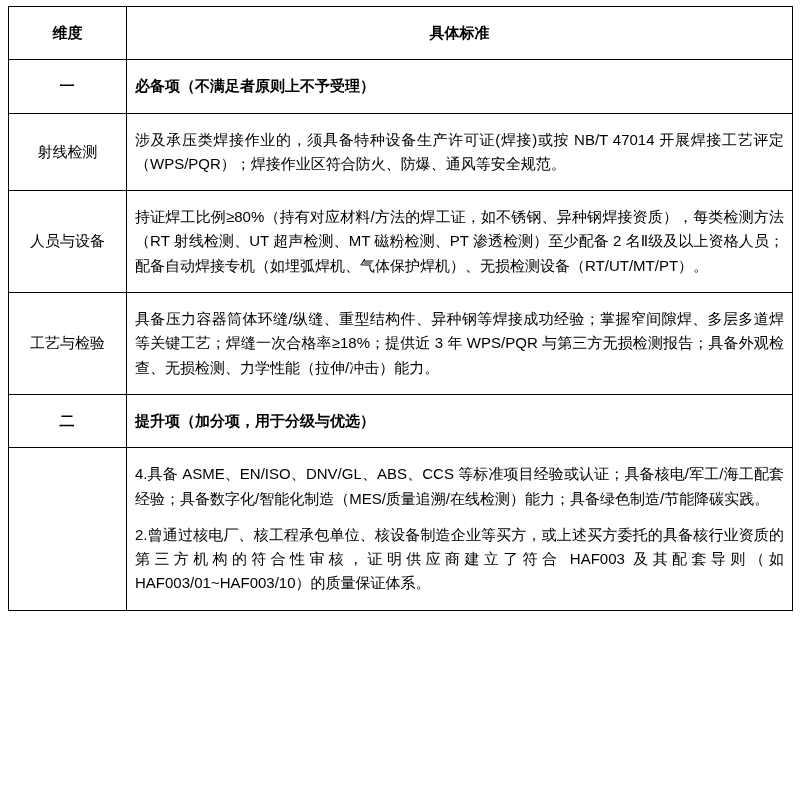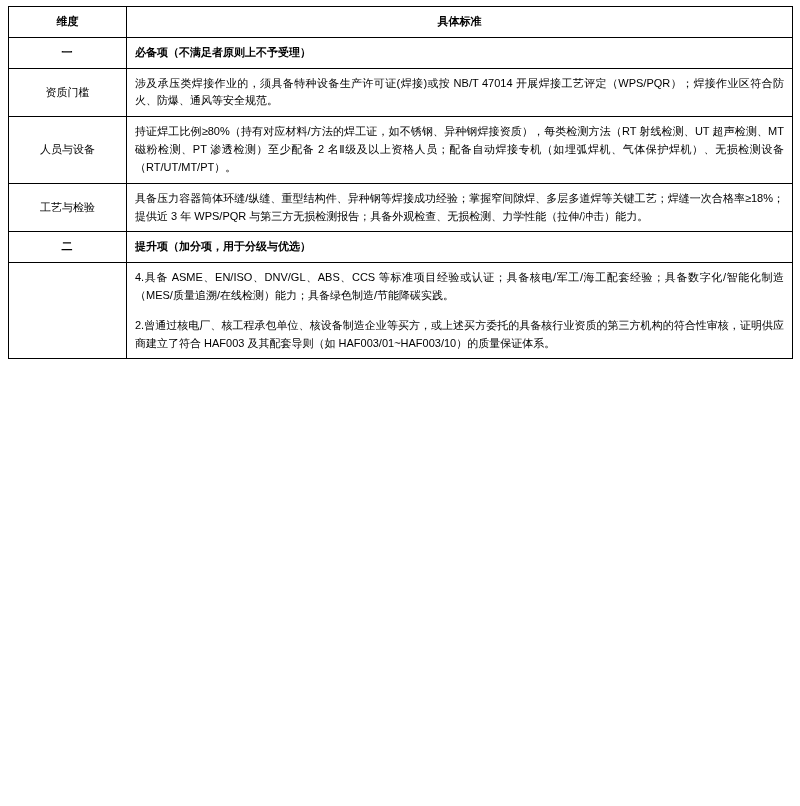--- a/index.html
+++ b/index.html
@@ -18,22 +18,22 @@
     padding: 6px 8px 0 8px;
   }
   table.criteria {
     border-collapse: collapse;
     width: 784px;
     table-layout: fixed;
   }
   table.criteria td, table.criteria th {
     border: 1px solid #000000;
     vertical-align: middle;
-    padding: 6px 8px;
-    font-size: 11px;
+    padding: 14px 8px;
+    font-size: 15px;
     line-height: 1.62;
   }
   col.c1 { width: 118px; }
   col.c2 { width: 666px; }
 
   .hdr {
     text-align: center;
     font-weight: bold;
     font-size: 15.5px;
     padding-top: 8px;
@@ -77,21 +77,21 @@
         <td class="hdr">维度</td>
         <td class="hdr">具体标准</td>
       </tr>
 
       <tr>
         <td class="dim-cell section">一</td>
         <td class="body-cell section">必备项（不满足者原则上不予受理）</td>
       </tr>
 
       <tr>
-        <td class="dim-cell">资质门槛</td>
+        <td class="dim-cell">射线检测</td>
         <td class="body-cell">
           <p>涉及承压类焊接作业的，须具备特种设备生产许可证(焊接)或按 NB/T 47014 开展焊接工艺评定（WPS/PQR）；焊接作业区符合防火、防爆、通风等安全规范。</p>
         </td>
       </tr>
 
       <tr>
         <td class="dim-cell">人员与设备</td>
         <td class="body-cell">
           <p>持证焊工比例≥80%（持有对应材料/方法的焊工证，如不锈钢、异种钢焊接资质），每类检测方法（RT 射线检测、UT 超声检测、MT 磁粉检测、PT 渗透检测）至少配备 2 名Ⅱ级及以上资格人员；配备自动焊接专机（如埋弧焊机、气体保护焊机）、无损检测设备（RT/UT/MT/PT）。</p>
         </td>

